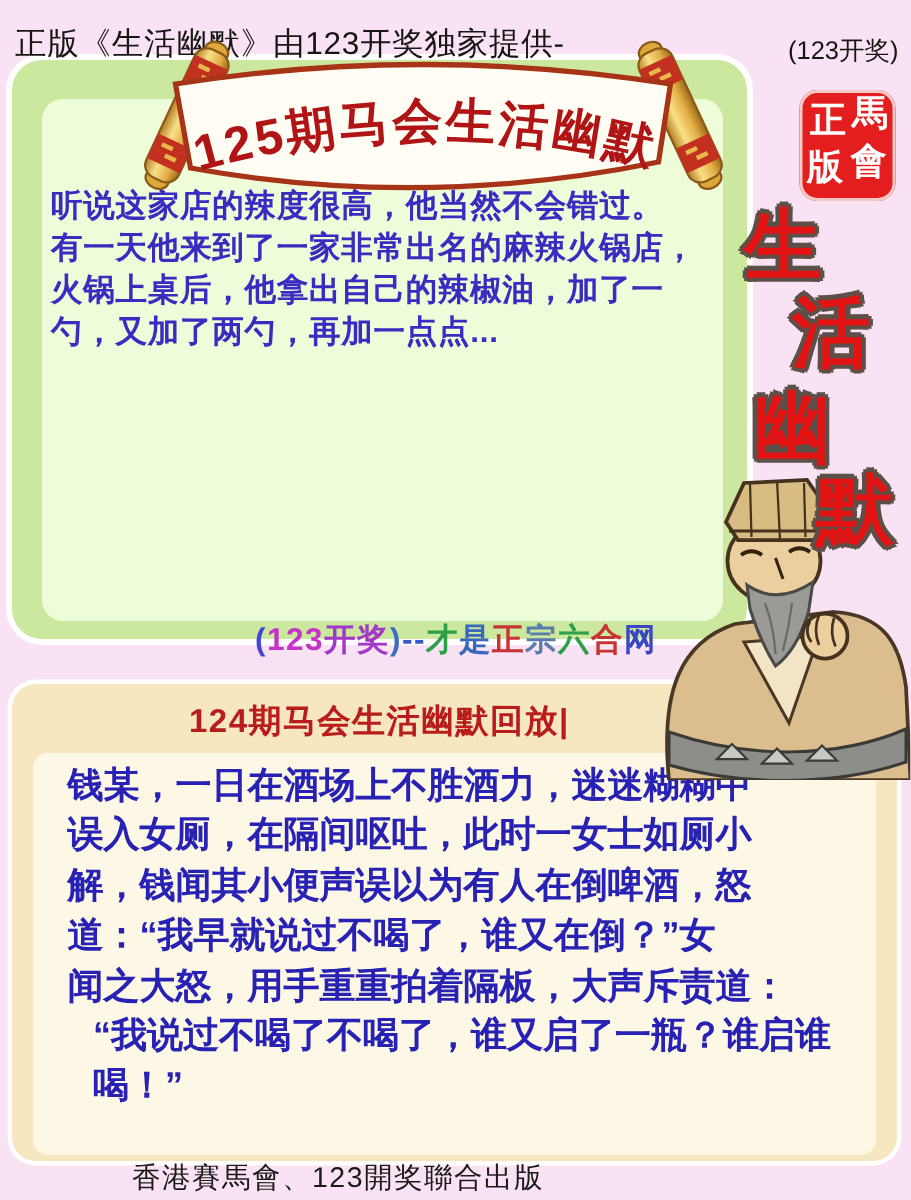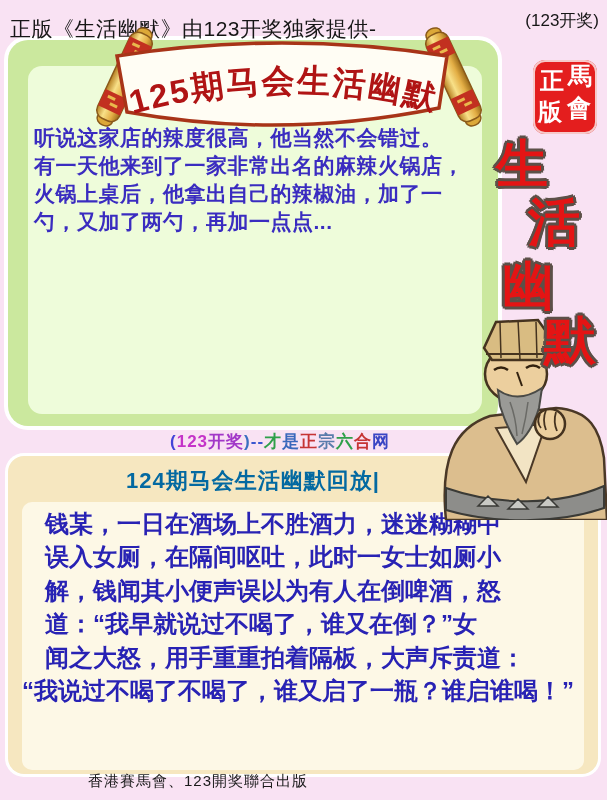--- a/index.html
+++ b/index.html
@@ -7,21 +7,21 @@
   body {
     position:relative;
     font-family:"Liberation Sans", sans-serif;
     background:#f9e2f3;
     overflow:hidden;
   }
   .abs { position:absolute; }
 
   
   .topbar-left  { left:10px; top:15px; font-size:21px; color:#161616; letter-spacing:0.5px; z-index:3;}
-  .topbar-right { right:8px; top:9px; font-size:17px; color:#161616; z-index:3;}
+  .topbar-right { right:8px; top:22px; font-size:17px; color:#161616; z-index:3;}
 
   
   .green-box {
     left:8px; top:40px; width:490px; height:386px;
     background:#cbe89e; border-radius:20px;
     box-shadow:0 0 0 4px #ffffff;
     z-index:1;
   }
   .green-inner {
     position:absolute; left:20px; right:16px; top:26px; bottom:12px;
@@ -58,51 +58,51 @@
       2px 2px #5c5048, -2px 2px #5c5048, 2px -2px #5c5048, -2px -2px #5c5048;
     z-index:6;
   }
   .vc0 { left:496px; top:138px; }
   .vc1 { left:528px; top:196px; }
   .vc2 { left:502px; top:260px; }
   .vc3 { left:544px; top:314px; }
 
   
   .slogan {
-    left:170px; top:430px; font-size:17px; font-weight:bold;
+    left:170px; top:412px; font-size:21px; font-weight:bold;
     letter-spacing:1px; z-index:3; white-space:nowrap;
   }
 
   
   .cartoon { left:438px; top:310px; width:169px; height:210px; z-index:5; }
 
   
   .tan-box {
     left:8px; top:456px; width:590px; height:318px;
     background:#f6e7c0; border-radius:16px;
     box-shadow:0 0 0 3px #ffffff;
     z-index:1;
   }
   .tan-inner {
     position:absolute; left:14px; right:14px; top:46px; bottom:4px;
     background:#fdf8e6; border-radius:10px;
   }
   .replay-header {
     left:126px; top:466px; font-size:22px; font-weight:bold;
-    color:#0369a1; letter-spacing:1px; z-index:2;
+    color:#b91c1c; letter-spacing:1px; z-index:2;
   }
   .replay-lines {
     left:45px; top:507px; width:540px;
     font-size:24px; font-weight:bold; color:#2822b4;
     line-height:33.4px; z-index:2;
   }
-  .replay-lines div:last-child { margin-left:-23px; }
-
-  
-  .footer { left:88px; top:772px; font-size:15px; color:#1a1a1a; letter-spacing:1px; z-index:3; }
+  .replay-lines div:last-child { margin-left:-23px;padding-left:40px; }
+
+  
+  .footer { left:88px; top:772px; font-size:19px; color:#1a1a1a; letter-spacing:1px; z-index:3; }
 </style>
 </head>
 <body>
 
 <div class="abs topbar-left">正版《生活幽默》由123开奖独家提供-</div>
 <div class="abs topbar-right">(123开奖)</div>
 
 <div class="abs green-box">
   <div class="green-inner"></div>
 </div>

